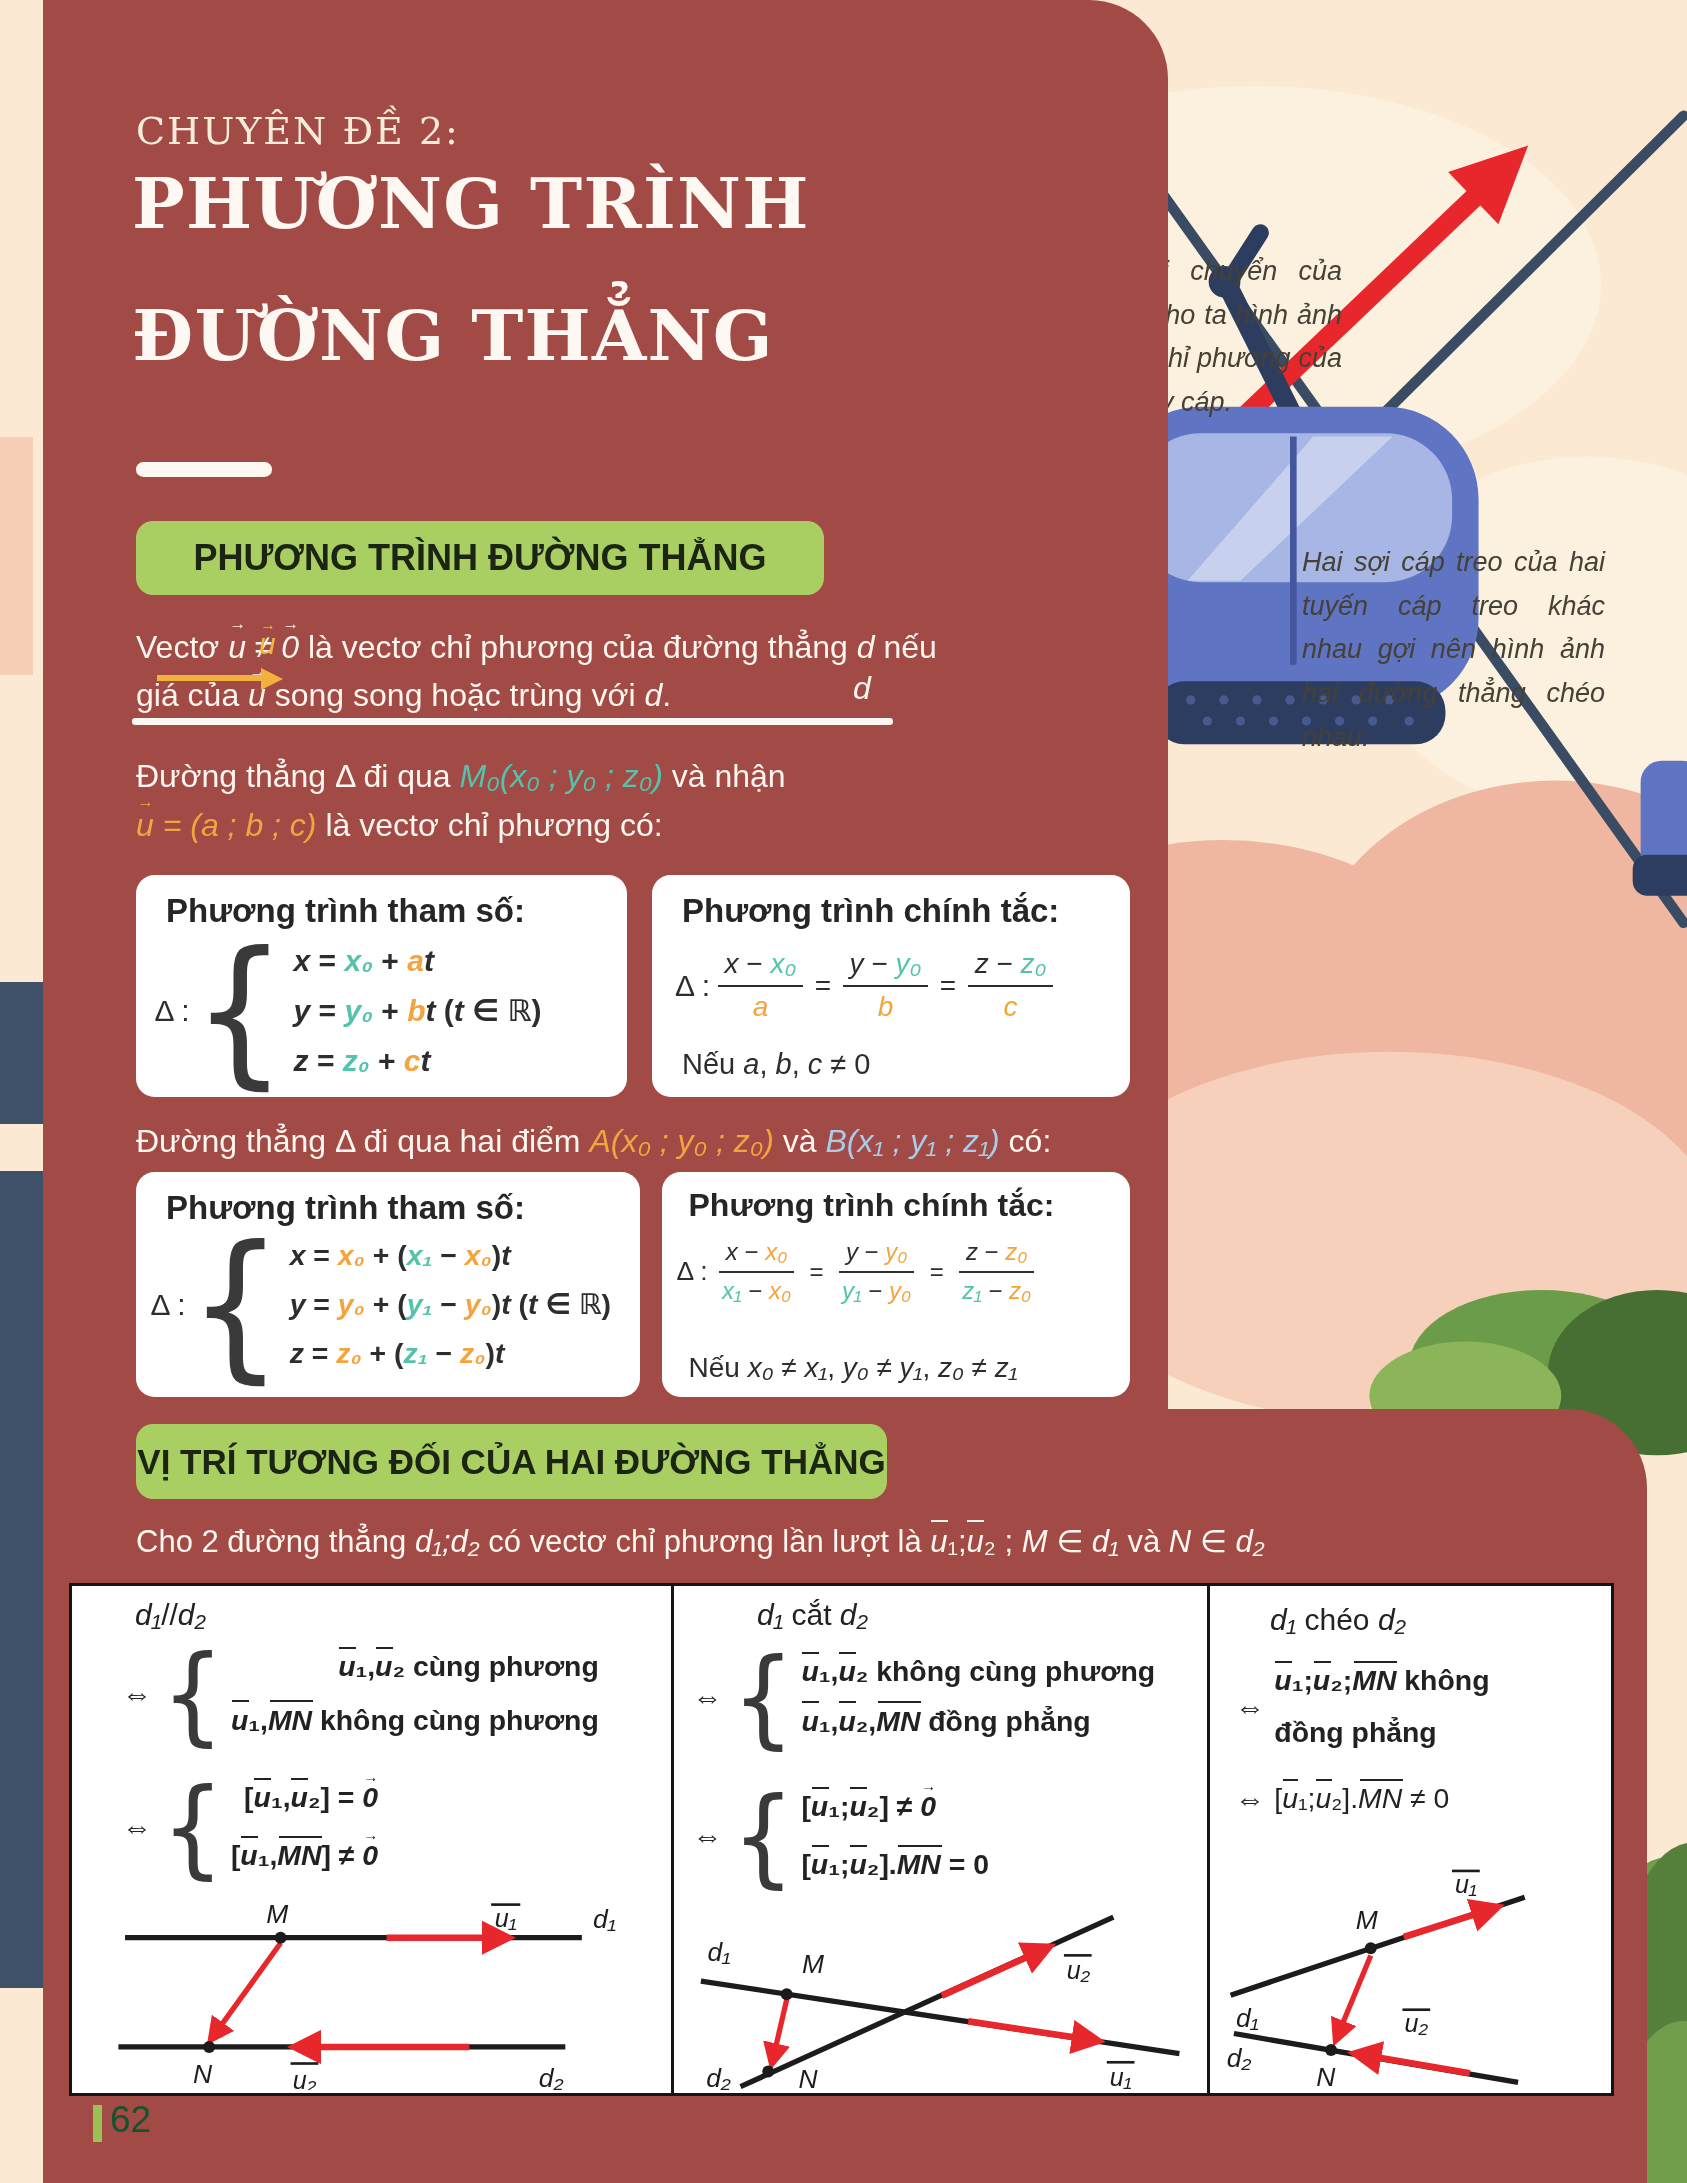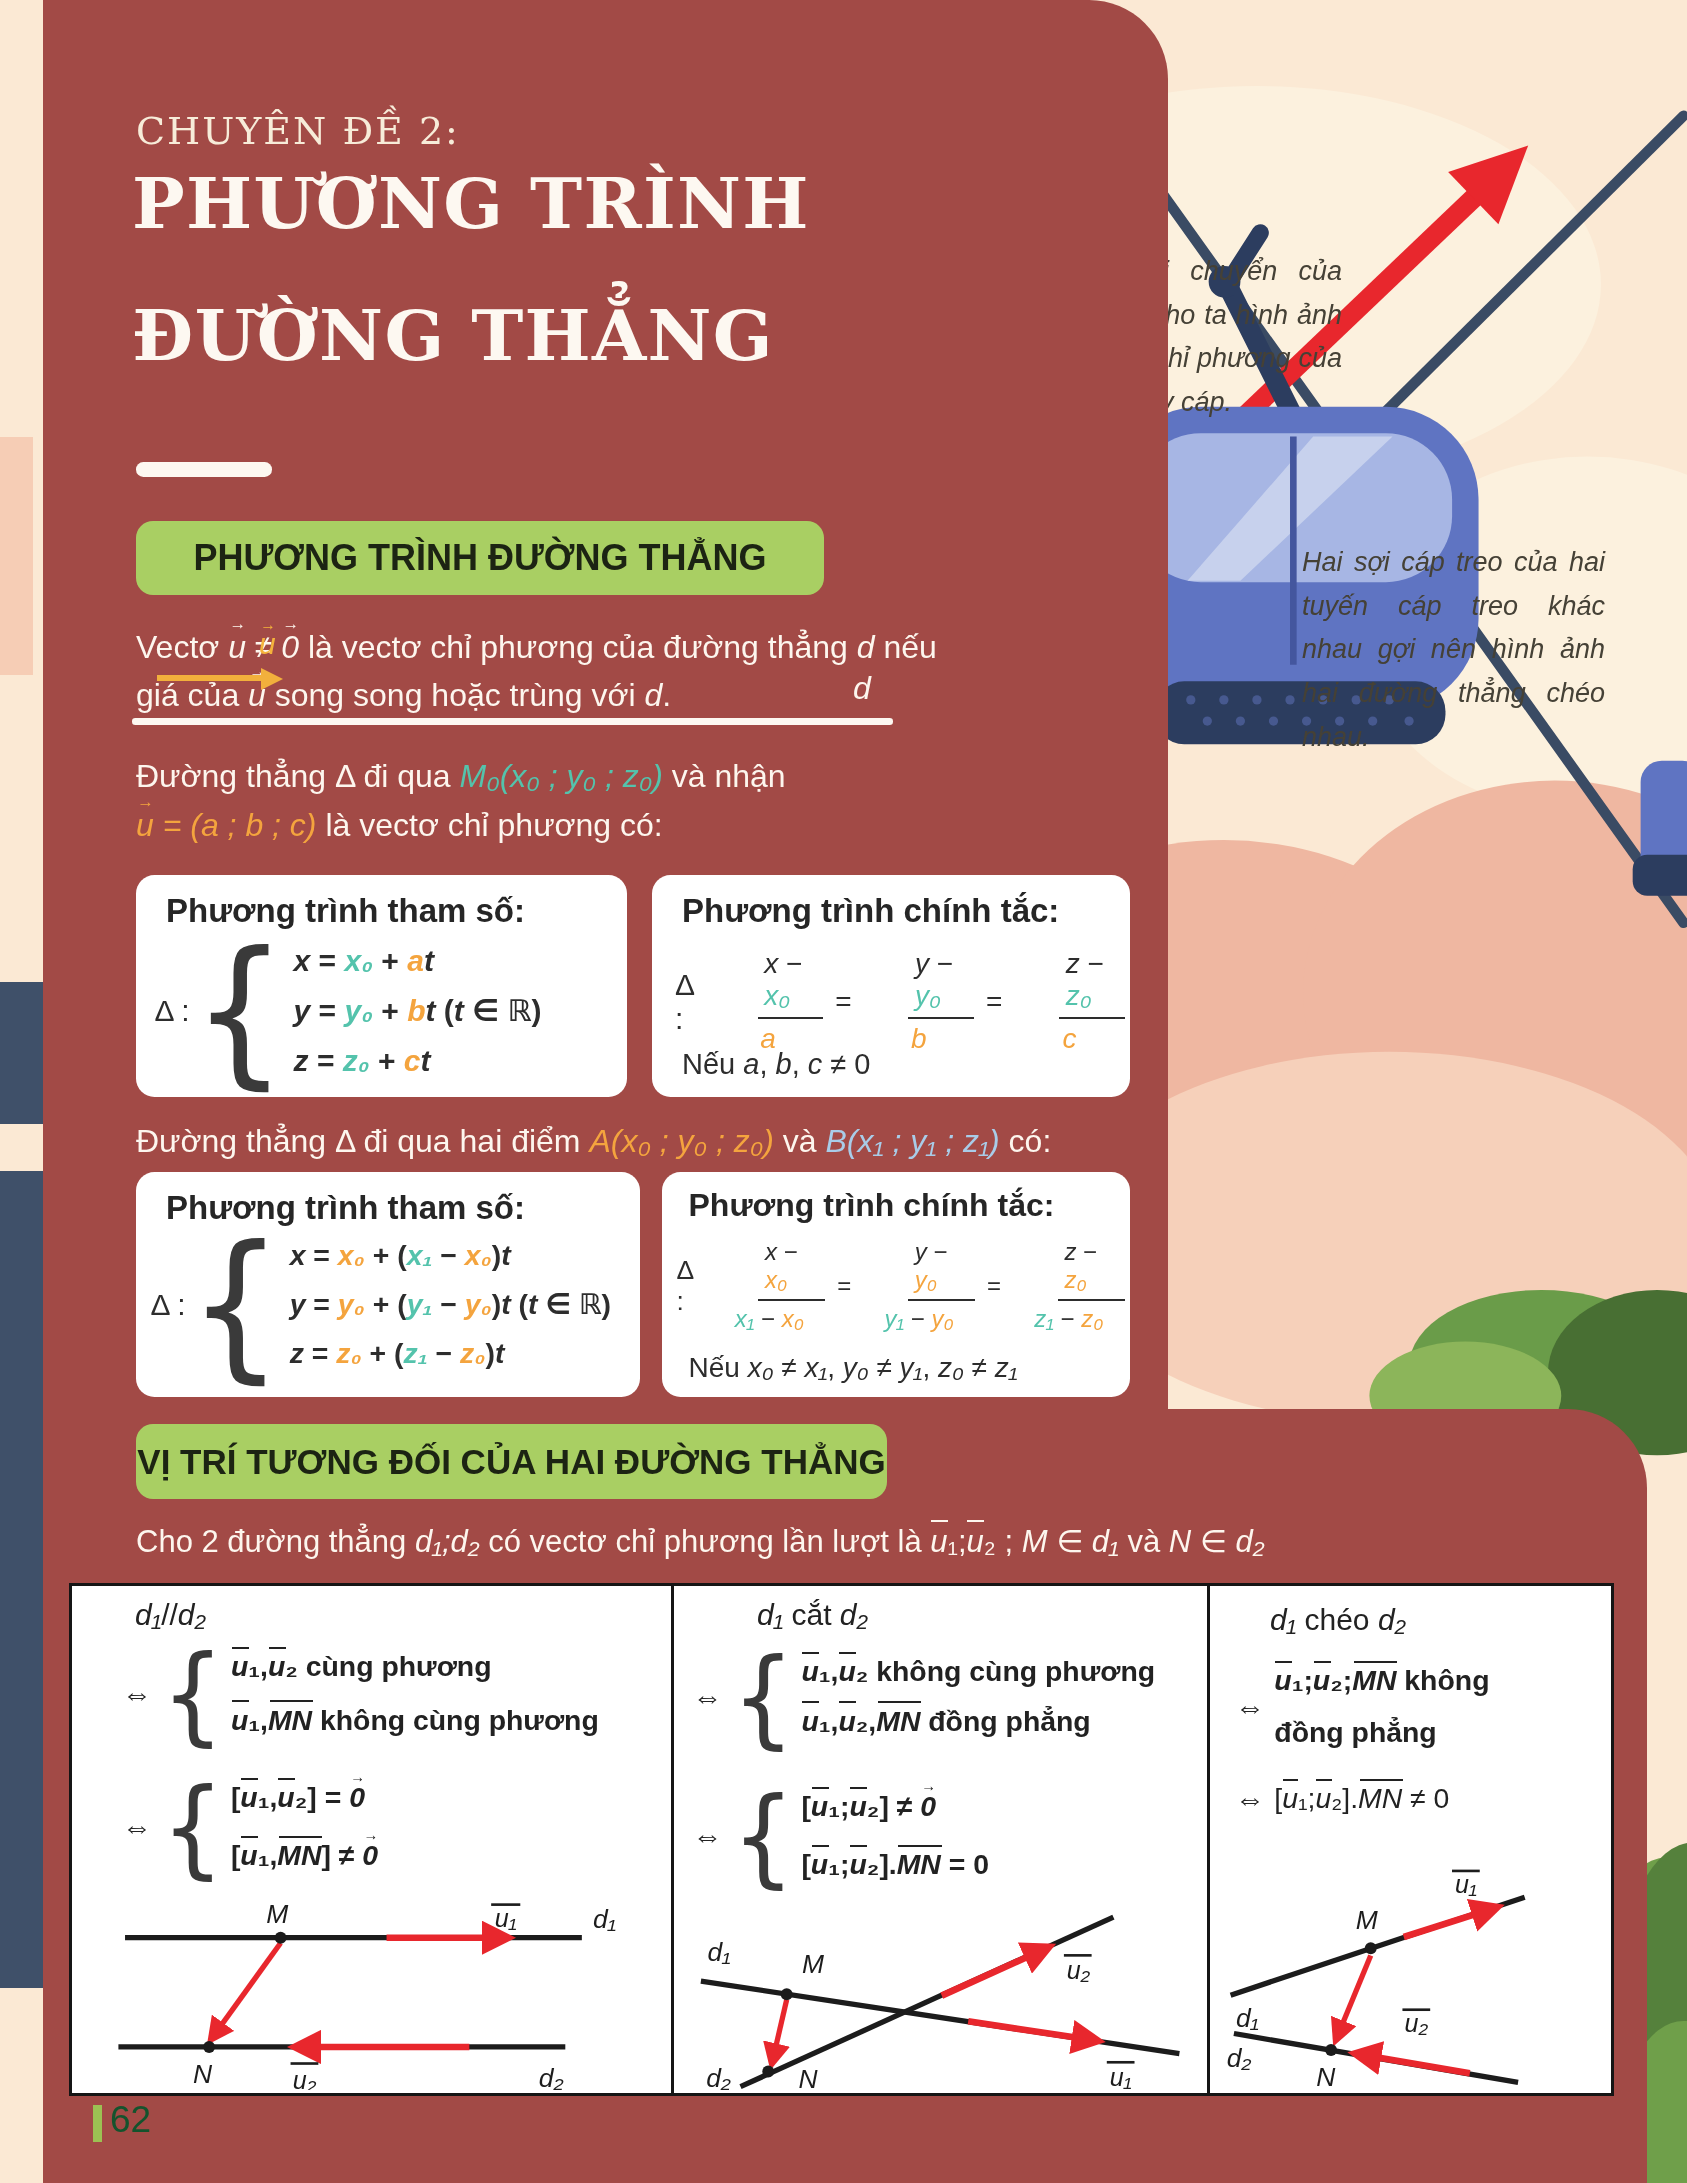--- a/index.html
+++ b/index.html
@@ -48,21 +48,21 @@
   .wbox-title{position:absolute;left:30px;top:16.5px;font-size:33px;font-weight:bold;color:#262626;white-space:nowrap;}
   .sys{position:absolute;display:flex;align-items:center;}
   .dlt{font-size:30px;margin-right:2.6px;}
   .brace{font-family:"DejaVu Sans",sans-serif;font-weight:400;line-height:1;color:#3a3a3a;
          transform:scaleY(1.08);margin-right:6.6px;}
   .brace-sys{font-size:149px;}
   .brace-2{font-size:99px;}
   .stack{display:flex;flex-direction:column;font-weight:bold;}
   .eqline{position:absolute;display:flex;align-items:center;}
   .frac{display:inline-flex;flex-direction:column;align-items:center;margin:0 5.3px;}
-  .frac .num{padding:0 6.6px 5.3px 6.6px;border-bottom:2.6px solid #2d2d2d;margin-left:45px;}
+  .frac .num{padding:0 6.6px 5.3px 6.6px;border-bottom:2.6px solid #2d2d2d;}
   .frac .den{padding:4px 6.6px 0 6.6px;}
   .eqsign{margin:0 6.6px;}
   .box-note{position:absolute;left:30px;font-size:29px;color:#2d2d2d;white-space:nowrap;}
 
   
   .vtable{position:absolute;left:69px;top:1583px;width:1545px;height:513px;background:#ffffff;
           border:3.3px solid #151515;box-sizing:border-box;color:#222;}
   .vdiv{position:absolute;top:0;bottom:0;width:3.3px;background:#151515;}
   .tcol{position:absolute;top:0;bottom:0;}
   .thead{position:absolute;font-size:30px;white-space:nowrap;}
@@ -256,21 +256,21 @@
     <div class="box-note" style="left:26.5px;top:180px;font-size:28px;"><span>Nếu </span><span class="sg-i">x₀</span><span> ≠ </span><span class="sg-i">x₁</span><span>, </span><span class="sg-i">y₀</span><span> ≠ </span><span class="sg-i">y₁</span><span>, </span><span class="sg-i">z₀</span><span> ≠ </span><span class="sg-i">z₁</span></div>
   </div>
 
   <div class="badge badge2">VỊ TRÍ TƯƠNG ĐỐI CỦA HAI ĐƯỜNG THẲNG</div>
   <div class="para" style="left:136px;top:1519px;width:1489px;font-size:31px;"><span>Cho 2 đường thẳng </span><span class="sg-i">d₁;d₂</span><span> có vectơ chỉ phương lần lượt là </span><span class="sg-bar">u</span><span>₁;</span><span class="sg-bar">u</span><span>₂</span><span> ; </span><span class="sg-i">M</span><span> ∈ </span><span class="sg-i">d₁</span><span> và </span><span class="sg-i">N</span><span> ∈ </span><span class="sg-i">d₂</span></div>
 
   <div class="vtable">
     <div class="vdiv" style="left:599px;"></div>
     <div class="vdiv" style="left:1135px;"></div>
 
-    <div class="tcol" style="left:0;width:685px;">
+    <div class="tcol" style="left:0;width:685px;text-align:right;">
       <div class="thead" style="left:63px;top:12px;"><span class="sg-i">d₁</span><span>//</span><span class="sg-i">d₂</span></div>
       <div class="cond" style="left:50px;top:58px;">
         <span class="iff">⇔</span>
         <span class="brace brace-2">{</span>
         <div class="stack" style="gap:12px;">
           <div class="crow"><span class="sg-bar">u</span><span>₁,</span><span class="sg-bar">u</span><span>₂</span><span> cùng phương</span></div>
           <div class="crow"><span class="sg-bar">u</span><span>₁,</span><span class="sg-bar">MN</span><span> không cùng phương</span></div>
         </div>
       </div>
       <div class="cond" style="left:50px;top:191px;">

